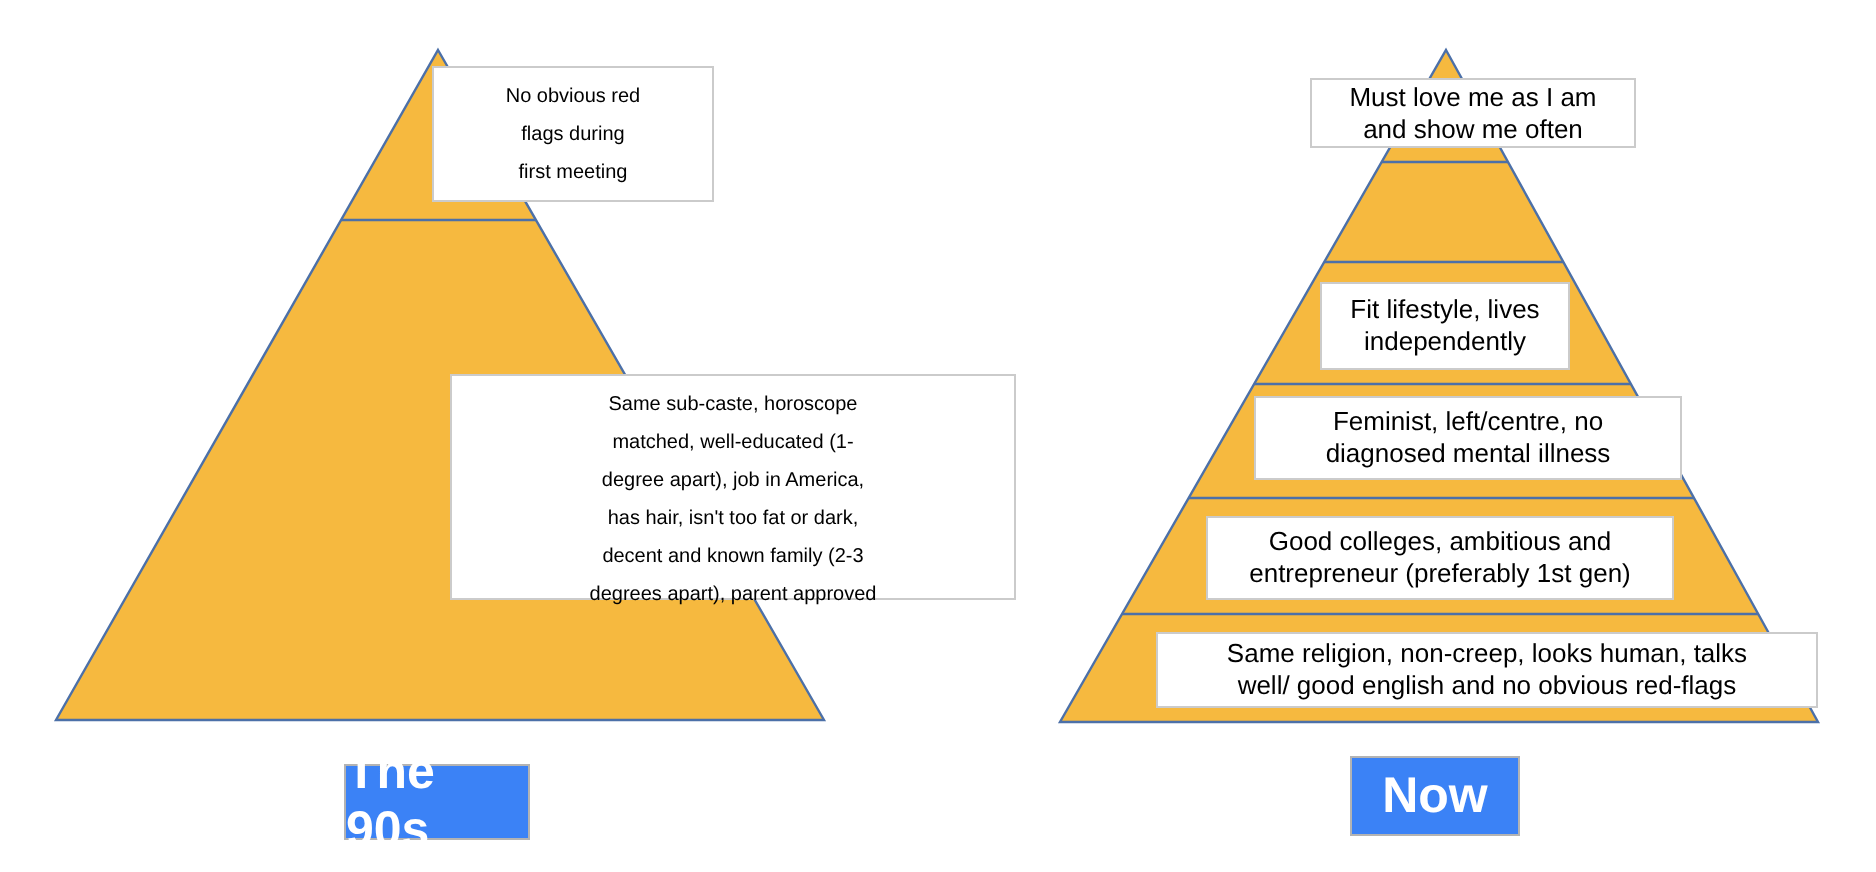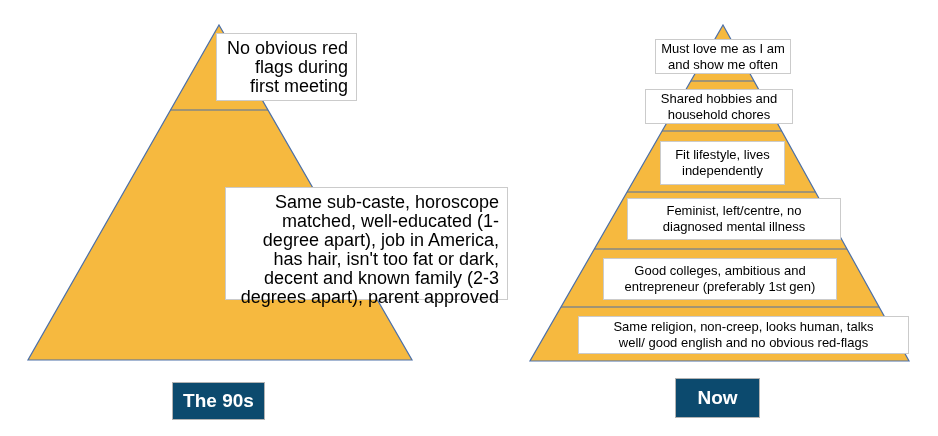--- a/index.html
+++ b/index.html
@@ -22,51 +22,51 @@
   }
   .tbox {
     position: absolute;
     background: #ffffff;
     border: 1px solid #cbcbcb;
     color: #000000;
     box-sizing: border-box;
     white-space: pre-line;
   }
   .tbox.left-align {
-    text-align: right;
-    font-size: 18px;
+    text-align: center;
+    font-size: 10px;
     line-height: 19px;
     padding: 5px 8px;
   }
   .tbox.center-align {
     display: flex;
     align-items: center;
     justify-content: center;
     text-align: center;
     font-size: 13px;
     line-height: 16px;
     padding: 2px 4px;
   }
   .label {
     position: absolute;
-    background: #0c4a6e;
+    background: #3b82f6;
     color: #ffffff;
     border: 1px solid #b3b3b3;
     display: flex;
     align-items: center;
     justify-content: center;
-    font-size: 19px;
+    font-size: 25px;
     font-weight: bold;
     box-sizing: border-box;
   }
   
   .box-left-top    { left: 216px; top: 33px;  width: 141px; height: 68px; }
   .box-left-bottom { left: 205px; top: 187px; width: 283px; height: 113px; margin-left: 20px; }
   
-  .box-r0 { left: 655px; top: 39px;  width: 136px; height: 35px; }
+  .box-r0 { left: 655px; top: 39px;  width: 163px; height: 35px; }
   .box-r1 { left: 645px; top: 89px;  width: 148px; height: 35px; }
   .box-r2 { left: 660px; top: 141px; width: 125px; height: 44px; }
   .box-r3 { left: 627px; top: 198px; width: 214px; height: 42px; }
   .box-r4 { left: 603px; top: 258px; width: 234px; height: 42px; }
   .box-r5 { left: 578px; top: 316px; width: 331px; height: 38px; }
   
   .label-90s { left: 172px; top: 382px; width: 93px; height: 38px; }
   .label-now { left: 675px; top: 378px; width: 85px; height: 40px; }
 </style>
 </head>
@@ -94,22 +94,20 @@
   <div class="tbox left-align box-left-bottom">Same sub-caste, horoscope
 matched, well-educated (1-
 degree apart), job in America,
 has hair, isn't too fat or dark,
 decent and known family (2-3
 degrees apart), parent approved</div>
 
   <div class="tbox center-align box-r0">Must love me as I am
 and show me often</div>
 
-  <div class="tbox center-align box-r1">Shared hobbies and
-household chores</div>
 
   <div class="tbox center-align box-r2">Fit lifestyle, lives
 independently</div>
 
   <div class="tbox center-align box-r3">Feminist, left/centre, no
 diagnosed mental illness</div>
 
   <div class="tbox center-align box-r4">Good colleges, ambitious and
 entrepreneur (preferably 1st gen)</div>
 

